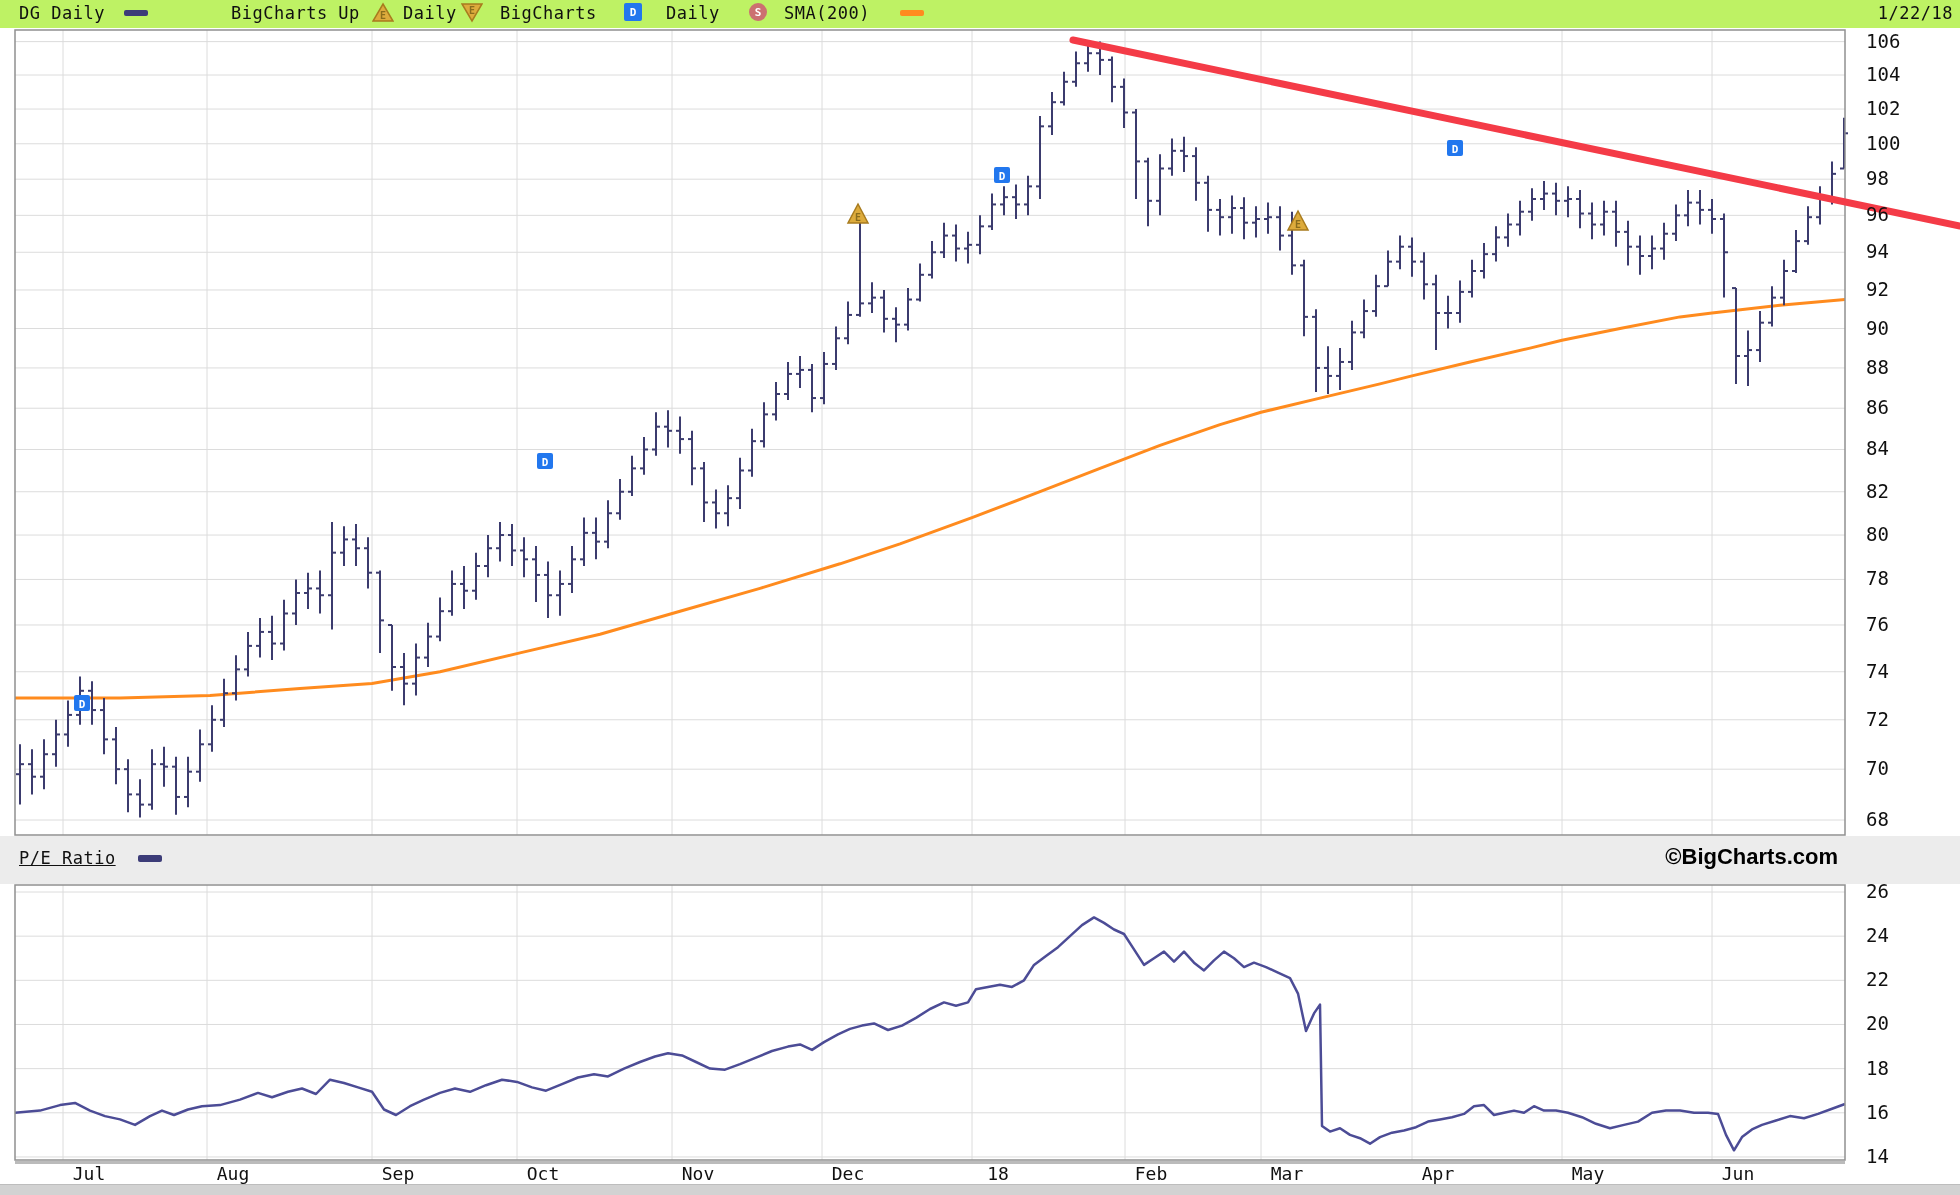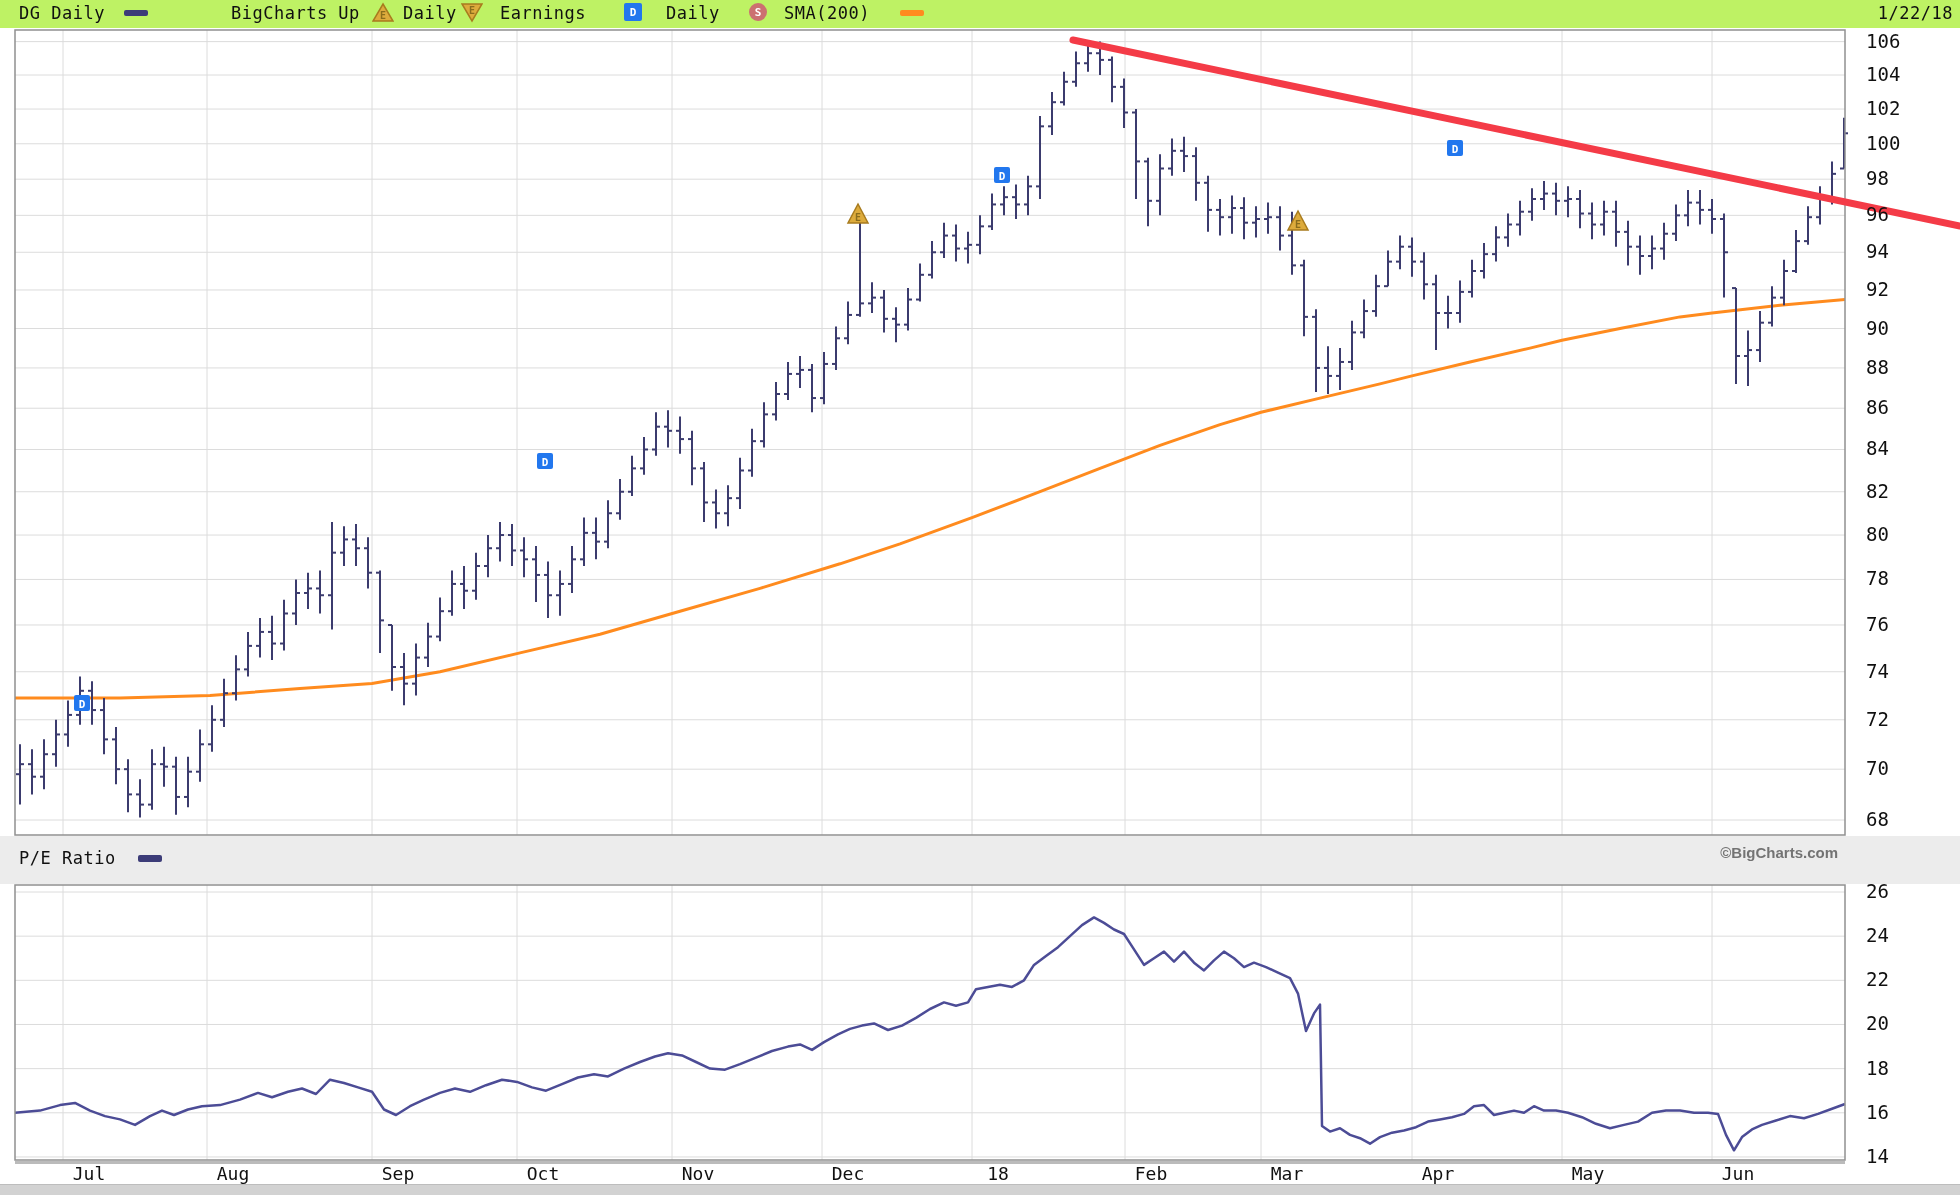--- a/index.html
+++ b/index.html
@@ -2,24 +2,24 @@
 <html><head>
 <meta charset="utf-8">
 <style>
   html,body{margin:0;padding:0;background:#fff;}
   #stage{position:relative;width:1960px;height:1195px;background:#fff;overflow:hidden;
          font-family:"DejaVu Sans Mono","Liberation Mono",monospace;}
   .hdr-item{position:absolute;top:3px;font-size:17px;color:#101010;white-space:nowrap;letter-spacing:.5px;}
   .dash{position:absolute;top:10px;width:24px;height:6px;border-radius:2px;}
   .icon-abs{position:absolute;top:2px;}
   #mid-strip{position:absolute;left:0;top:836px;width:1960px;height:48px;background:#ececec;}
-  #pe-label{position:absolute;left:19px;top:12px;font-size:17px;color:#101010;letter-spacing:.5px;}
+  #pe-label{position:absolute;left:19px;top:12px;font-size:17px;color:#101010;letter-spacing:.5px;text-decoration:underline;}
   #pe-dash{position:absolute;left:138px;top:19px;width:24px;height:7px;background:#3c3c78;border-radius:2px;}
   #watermark{position:absolute;right:122px;top:8px;font-family:"Liberation Sans","DejaVu Sans",sans-serif;
-             font-weight:bold;font-size:15px;color:#737373;}
+             font-weight:bold;font-size:22px;color:#000000;}
   #footer-strip{position:absolute;left:0;top:1184px;width:1960px;height:11px;background:#d2d2d2;border-top:1px solid #bdbdbd;}
   svg text{font-family:"DejaVu Sans Mono","Liberation Mono",monospace;}
 </style>
 </head>
 <body>
 
 <div id="stage">
 
   <div style="position:absolute;left:0;top:0;width:1960px;height:28px;background:#bef264;">
     <span class="hdr-item" style="left:19px">DG Daily</span>
@@ -31,21 +31,21 @@
           <text x="11" y="17" text-anchor="middle" font-size="10" font-weight="bold" fill="#8a6d1d">E</text>
         </svg>
     </span>
     <span class="hdr-item" style="left:403px">Daily</span>
     <span class="icon-abs" style="left:461px">
       <svg width="22" height="21">
           <polygon points="1,2 21,2 11,19" fill="#ddab3c" stroke="#a87b1e" stroke-width="1.5"></polygon>
           <text x="11" y="12" text-anchor="middle" font-size="10" font-weight="bold" fill="#8a6d1d">E</text>
         </svg>
     </span>
-    <span class="hdr-item" style="left:500px">Earnings</span>
+    <span class="hdr-item" style="left:500px">BigCharts</span>
     <span class="icon-abs" style="left:624px;top:3px">
       <svg width="18" height="18">
           <rect x="0" y="0" width="18" height="18" rx="2" fill="#2277ee"></rect>
           <text x="9" y="13" text-anchor="middle" font-size="11" font-weight="bold" fill="#fff">D</text>
         </svg>
     </span>
     <span class="hdr-item" style="left:666px">Daily</span>
     <span class="icon-abs" style="left:749px;top:3px">
       <svg width="18" height="18">
           <circle cx="9" cy="9" r="9" fill="#cc7070"></circle>

